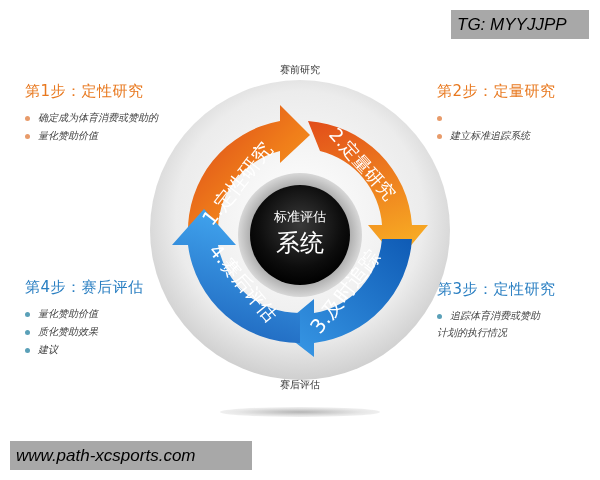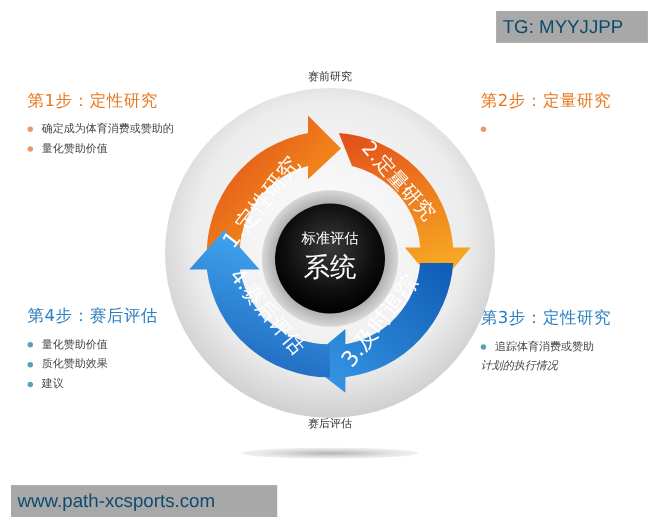--- a/index.html
+++ b/index.html
@@ -2,46 +2,47 @@
 <html><head>
 <meta charset="utf-8">
 <style>
   html,body{margin:0;padding:0;}
   body{width:600px;height:480px;position:relative;overflow:hidden;background:#ffffff;font-family:"DejaVu Sans",sans-serif;}
   .step{position:absolute;}
   .step-title{font-size:15px;font-weight:normal;letter-spacing:0.5px;white-space:nowrap;}
   .orange{color:#e8781e;}
   .blue{color:#2a7fc2;}
   .bullets{list-style:none;margin:8px 0 0 0;padding:0;}
-  .bullets li{font-size:10px;color:#444;line-height:18px;white-space:nowrap;}
+  .bullets li{font-size:10px;color:#444;line-height:18px;font-style:italic;white-space:nowrap;}
   .bullets li .dot{display:inline-block;width:5px;height:5px;border-radius:50%;margin-right:8px;vertical-align:middle;}
   .dot-o{background:#e89b6a;}
   .dot-b{background:#5aa0b8;}
   .cont{display:block;font-size:10px;color:#444;font-style:italic;line-height:16px;margin-left:0;}
   #diagram{position:absolute;left:150px;top:55px;width:300px;height:340px;}
-  .tag{position:absolute;background:#a8a8a8;color:#0c4a6e;font-family:"Liberation Sans",sans-serif;}
+  .tag{position:absolute;background:#a8a8a8;color:#000000;font-family:"Liberation Sans",sans-serif;font-style:italic;}
   #tg{left:451px;top:10px;width:138px;height:29px;font-size:17px;line-height:29px;padding-left:6px;box-sizing:border-box;}
   #url{left:10px;top:441px;width:242px;height:29px;font-size:17px;line-height:29px;padding-left:6px;box-sizing:border-box;}
   .shadow{position:absolute;left:220px;top:407px;width:160px;height:10px;border-radius:50%;background:radial-gradient(ellipse at center,rgba(120,120,120,0.55) 0%,rgba(160,160,160,0.25) 55%,rgba(255,255,255,0) 100%);}
 </style>
 </head>
 <body>
 
 <div class="step" style="left:25px;top:82px;">
   <div class="step-title orange">第1步：定性研究</div>
   <ul class="bullets">
     <li><span class="dot dot-o"></span><span>确定成为体育消费或赞助的</span></li>
     <li><span class="dot dot-o"></span><span>量化赞助价值</span></li>
   </ul>
 </div>
 
 <div class="step" style="left:437px;top:82px;">
   <div class="step-title orange">第2步：定量研究</div>
   <ul class="bullets">
     <li><span class="dot dot-o"></span></li>
+    <li><span class="dot dot-o"></span><span>建立标准追踪系统</span></li>
   </ul>
 </div>
 
 <div class="step" style="left:25px;top:278px;">
   <div class="step-title blue">第4步：赛后评估</div>
   <ul class="bullets">
     <li><span class="dot dot-b"></span><span>量化赞助价值</span></li>
     <li><span class="dot dot-b"></span><span>质化赞助效果</span></li>
     <li><span class="dot dot-b"></span><span>建议</span></li>
   </ul>

